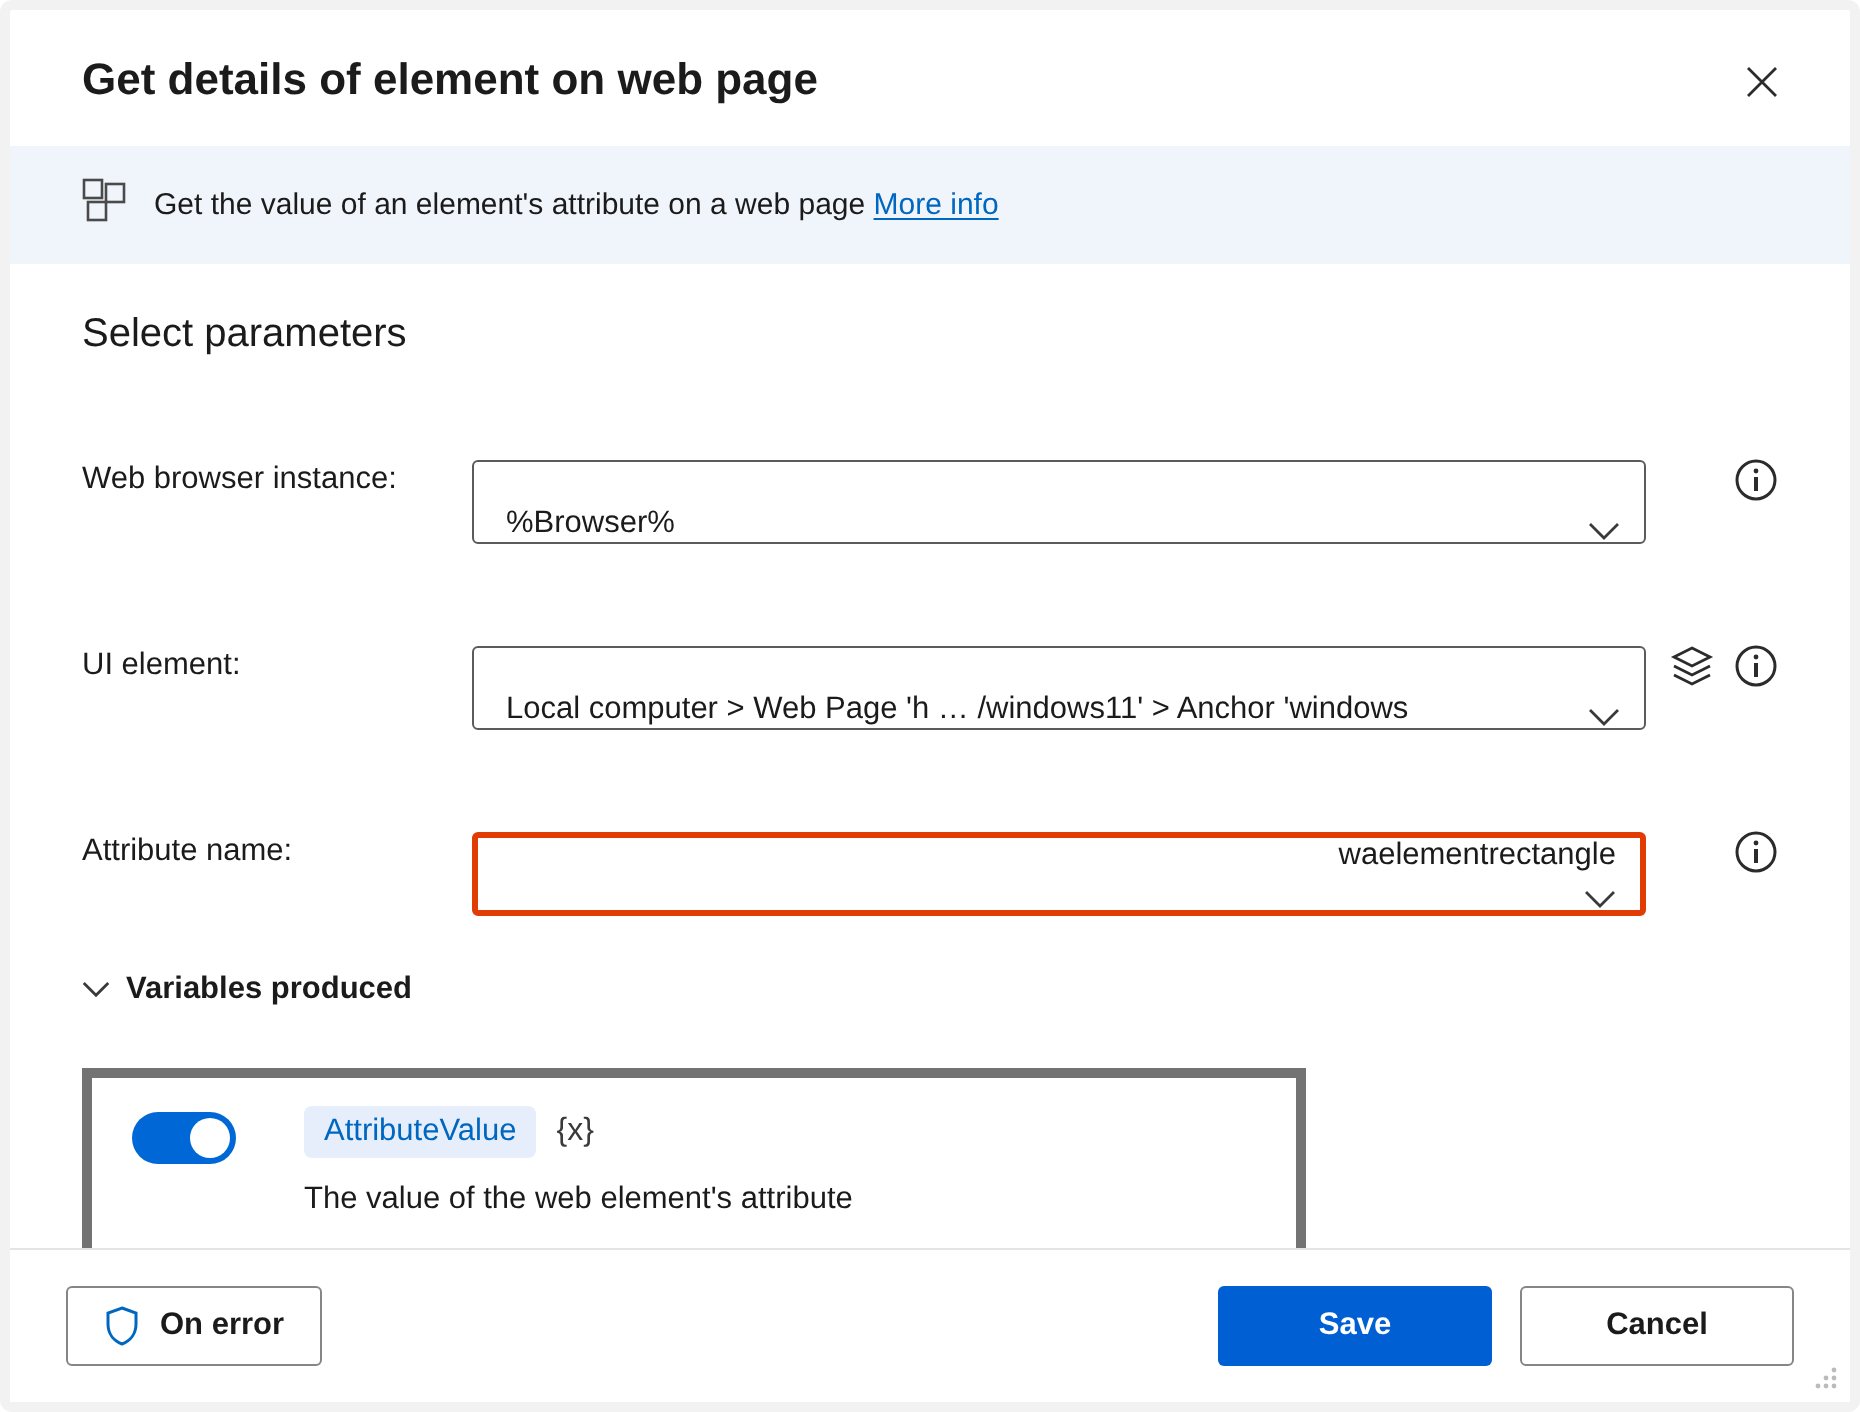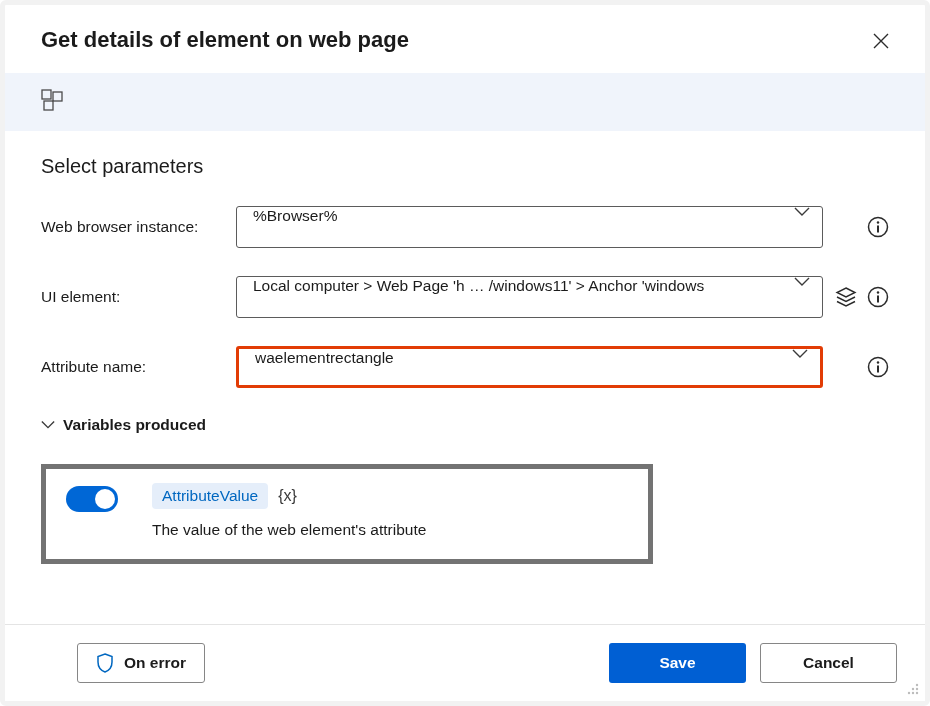--- a/index.html
+++ b/index.html
@@ -11,37 +11,37 @@
   .close-btn svg { width: 16px; height: 16px; stroke: #2b2b2b; stroke-width: 1.4; }
   .info-bar { background: #f0f4fb; padding: 16px 36px; display: flex; align-items: center; gap: 14px; }
   .info-bar .bar-icon { flex-shrink: 0; }
   .info-text { font-size: 15px; color: #1b1b1b; }
   .info-text a { color: #0067c0; text-decoration: underline; text-underline-offset: 2px; }
   .body { flex: 1; padding: 24px 36px 10px 36px; overflow: hidden; }
   .section-title { font-size: 20px; font-weight: 400; color: #1b1b1b; margin-bottom: 28px; }
   .row { display: flex; align-items: center; margin-bottom: 28px; width: 100%; }
   .label { width: 195px; font-size: 15.5px; color: #1b1b1b; flex-shrink: 0; }
   .control-wrap { flex: 1; display: flex; align-items: center; gap: 12px; }
-  .select-box { flex: 1; height: 42px; border: 1px solid #5b5b5b; border-radius: 3px; display: flex; align-items: flex-start; justify-content: space-between; padding: 0 12px 0 16px; font-size: 15.5px; color: #1b1b1b; cursor: pointer; background: #fff; }
-  .select-box.highlighted { border: 3px solid #e23c05; }
+  .select-box { flex: 1; height: 42px; border: 1px solid #5b5b5b; border-radius: 3px; display: flex; align-items: flex-end; justify-content: space-between; padding: 0 12px 0 16px; font-size: 15.5px; color: #1b1b1b; cursor: pointer; background: #fff; margin-top: 23px; }
+  .select-box.highlighted { border: 3px solid #e23c05; flex-direction: column; }
   .chevron-down { width: 16px; height: 10px; flex-shrink: 0; }
   .row-icons { display: flex; gap: 10px; align-items: center; flex-shrink: 0; }
   .icon-btn { width: 22px; height: 22px; display: flex; align-items: center; justify-content: center; cursor: pointer; }
   .vars-header { display: flex; align-items: center; gap: 8px; margin-bottom: 30px; cursor: pointer; font-weight: bold; }
   .vars-title { font-size: 15.5px; color: #1b1b1b; }
   .var-block { border: 5px solid #737373; padding: 14px 20px 20px 20px; display: flex; gap: 34px; width: 612px; }
   .toggle { width: 52px; height: 26px; background: #0067d6; border-radius: 13px; position: relative; cursor: pointer; flex-shrink: 0; margin-top: 3px; }
   .toggle::after { content: ""; position: absolute; right: 3px; top: 3px; width: 20px; height: 20px; background: #fff; border-radius: 50%; }
   .var-content { flex: 1; }
   .var-namewrap { display: flex; align-items: center; gap: 10px; margin-bottom: 12px; }
   .var-name { background: #e5eefa; color: #0067c0; padding: 4px 10px; border-radius: 4px; font-size: 15.5px; }
   .brace { color: #3a3a3a; font-size: 16px; }
   .var-desc { font-size: 15.5px; color: #1b1b1b; }
   .footer { border-top: 1px solid #e4e4e4; padding: 18px 28px; display: flex; align-items: center; justify-content: space-between; background:#fff;}
-  .on-error-btn { display: flex; align-items: center; gap: 10px; border: 1px solid #868686; border-radius: 3px; padding: 9px 18px; font-size: 15.5px; font-weight: 600; color: #1b1b1b; cursor: pointer; background: #fff; margin-left: 44px; }
+  .on-error-btn { display: flex; align-items: center; gap: 10px; border: 1px solid #868686; border-radius: 3px; padding: 9px 18px; font-size: 15.5px; font-weight: 600; color: #1b1b1b; cursor: pointer; background: #fff; }
   .footer-right { display: flex; gap: 14px; }
   .btn { padding: 10px 0; width: 137px; text-align: center; font-size: 15.5px; font-weight: 600; border-radius: 3px; cursor: pointer; border: 1px solid transparent; }
   .btn-primary { background: #005fd3; color: #fff; }
   .btn-secondary { background: #fff; color: #1b1b1b; border: 1px solid #868686; }
   .resize-grip { position: absolute; right: 6px; bottom: 6px; width: 14px; height: 14px; opacity: 0.45; }
 </style>
 </head>
 <body>
 
 <div class="dialog">
@@ -58,20 +58,23 @@
   <div class="info-bar">
     <span class="bar-icon">
       <svg width="22" height="22" viewBox="0 0 22 22">
           <g fill="none" stroke="#4a4a4a" stroke-width="1.3">
             <rect x="1" y="1" width="9" height="9"></rect>
             <rect x="12" y="3" width="9" height="9"></rect>
             <rect x="3" y="12" width="9" height="9"></rect>
           </g>
         </svg>
     </span>
+    <div class="info-text">
+      <span>Get the value of an element's attribute on a web page </span><a href="#">More info</a>
+    </div>
   </div>
 
   <div class="body">
     <div class="section-title">Select parameters</div>
 
     <div class="row">
       <div class="label">Web browser instance:</div>
       <div class="control-wrap">
         <div class="select-box">
           <span>%Browser%</span>

